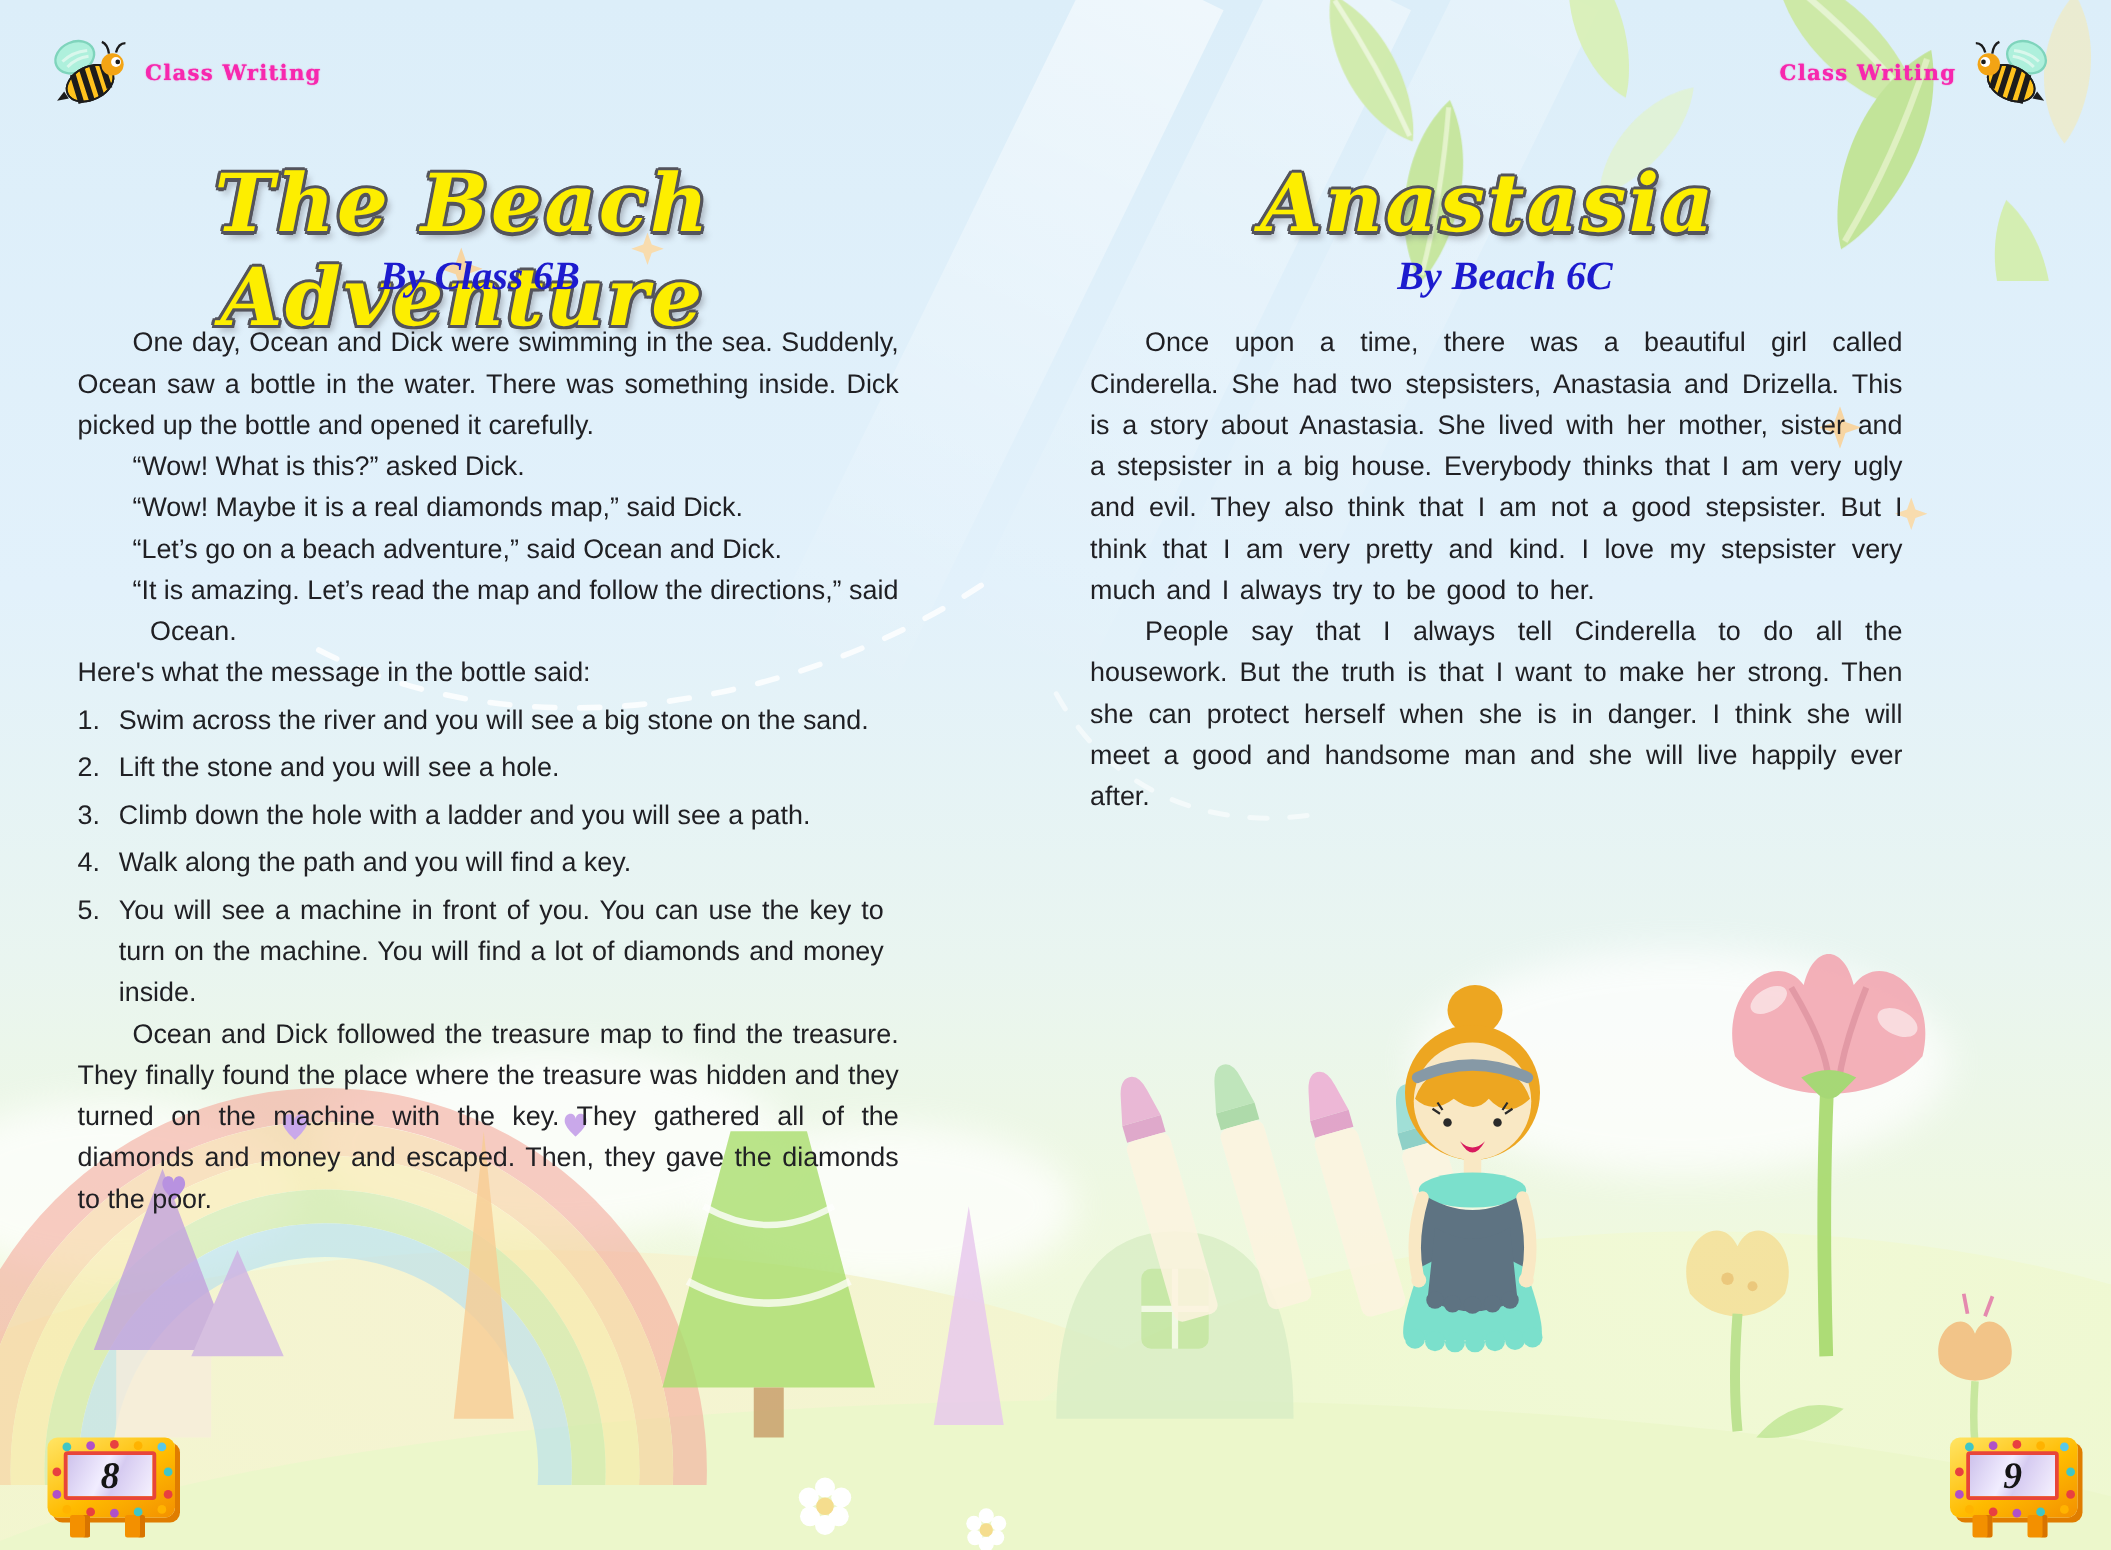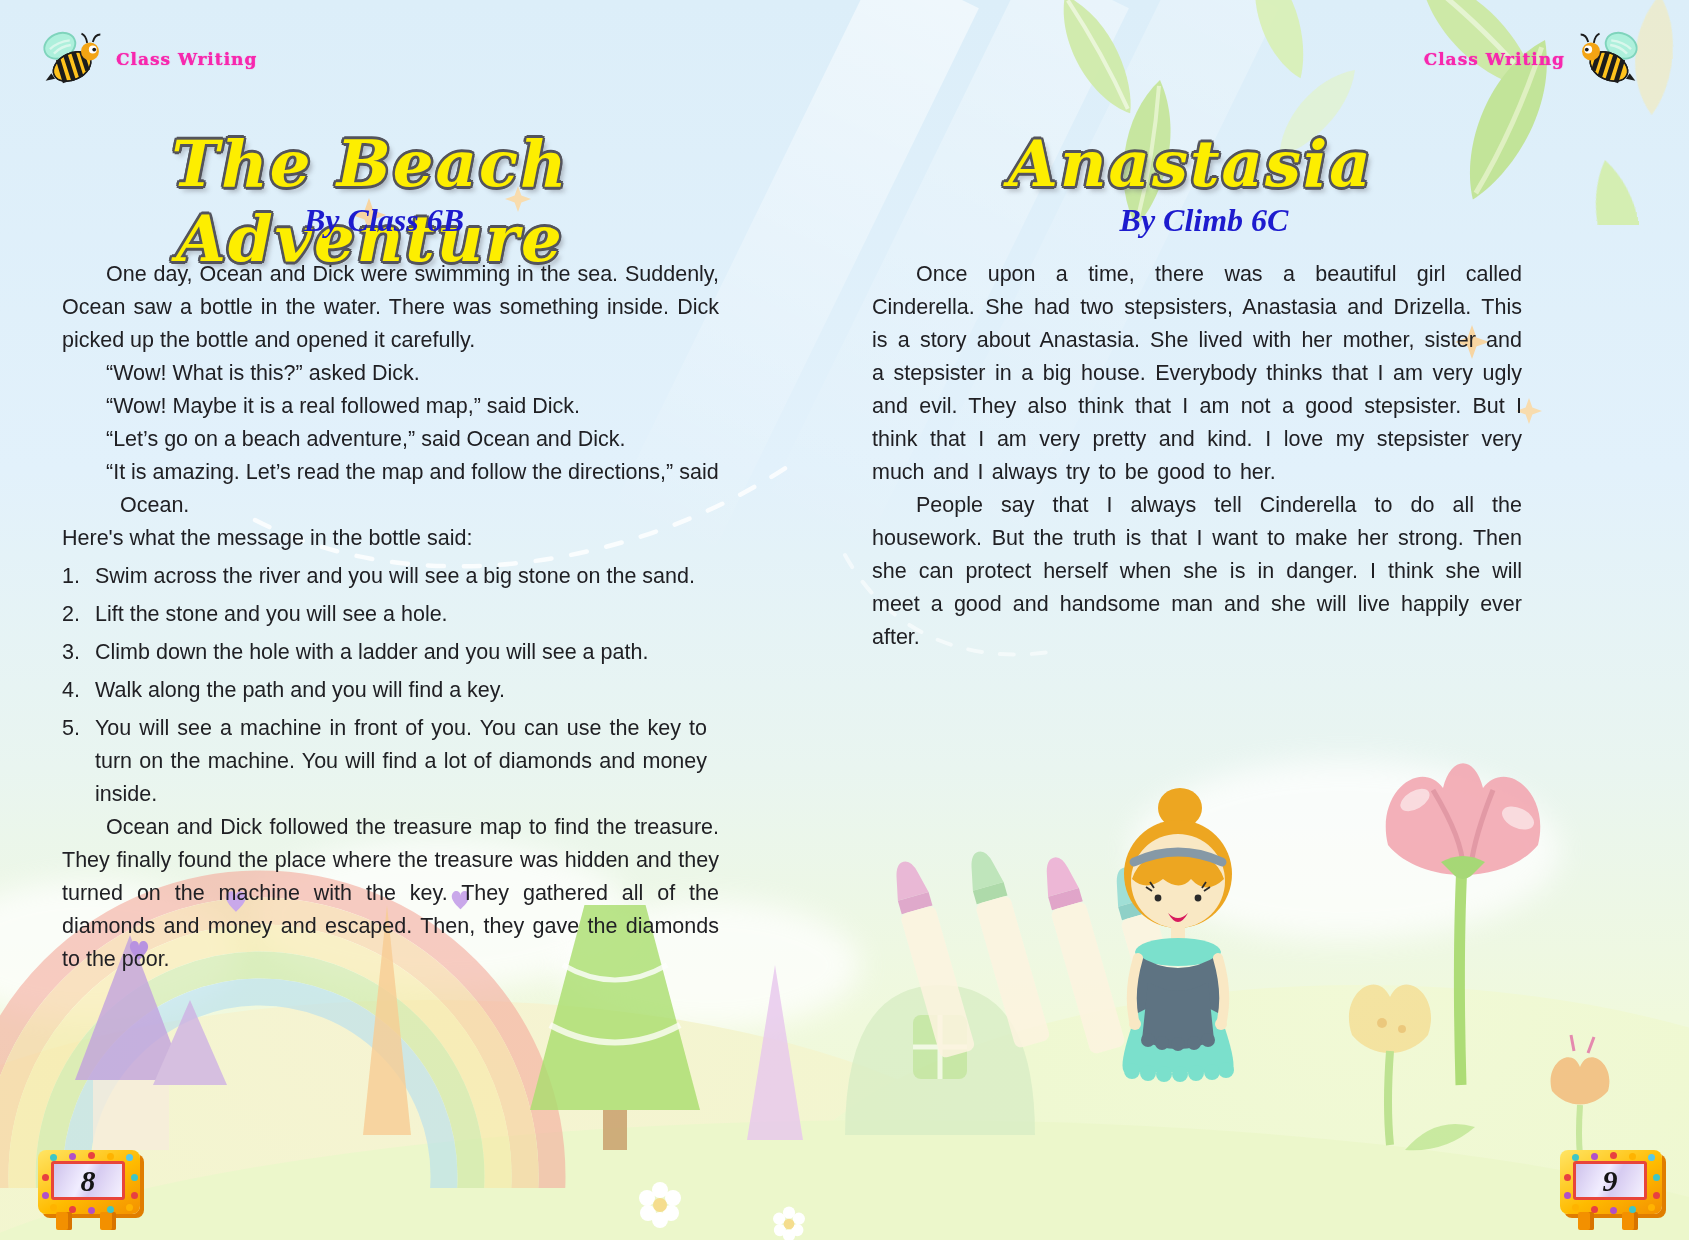--- a/index.html
+++ b/index.html
@@ -308,26 +308,26 @@
       <circle cx="56" cy="19" r="4.2" fill="#ffffff"></circle>
       <circle cx="57.5" cy="19" r="2" fill="#1c1c1c"></circle>
       <path d="M50,12 q-1,-8 -6,-10 M56,11 q2,-8 8,-8" stroke="#1c1c1c" stroke-width="2" fill="none"></path>
       <polygon points="12,44 6,52 16,50" fill="#1c1c1c"></polygon>
     </svg>
   </div>
 
   <div class="bubble-title" style="left:65px;top:126px;width:610px;">The Beach Adventure</div>
   <div class="bubble-title" style="left:908px;top:126px;width:565px;">Anastasia</div>
   <div class="byline" style="left:65px;top:202px;width:638px;">By Class 6B</div>
-  <div class="byline" style="left:885px;top:202px;width:638px;">By Climb 6C</div>
+  <div class="byline" style="left:885px;top:202px;width:638px;">By Beach 6C</div>
 
   <div class="body-col" style="left:62px;top:258px;width:657px;">
     <p class="indent">One day, Ocean and Dick were swimming in the sea. Suddenly, Ocean saw a bottle in the water. There was something inside. Dick picked up the bottle and opened it carefully.</p>
     <p class="dialogue">“Wow! What is this?” asked Dick.</p>
-    <p class="dialogue">“Wow! Maybe it is a real followed map,” said Dick.</p>
+    <p class="dialogue">“Wow! Maybe it is a real diamonds map,” said Dick.</p>
     <p class="dialogue">“Let’s go on a beach adventure,” said Ocean and Dick.</p>
     <p class="dialogue">“It is amazing. Let’s read the map and follow the directions,” said Ocean.</p>
     <p class="list-intro">Here's what the message in the bottle said:</p>
     <ol class="steps">
       <li><span class="num">1.</span><span>Swim across the river and you will see a big stone on the sand.</span></li>
       <li><span class="num">2.</span><span>Lift the stone and you will see a hole.</span></li>
       <li><span class="num">3.</span><span>Climb down the hole with a ladder and you will see a path.</span></li>
       <li><span class="num">4.</span><span>Walk along the path and you will find a key.</span></li>
       <li><span class="num">5.</span><span>You will see a machine in front of you. You can use the key to turn on the machine. You will find a lot of diamonds and money inside.</span></li>
     </ol>

